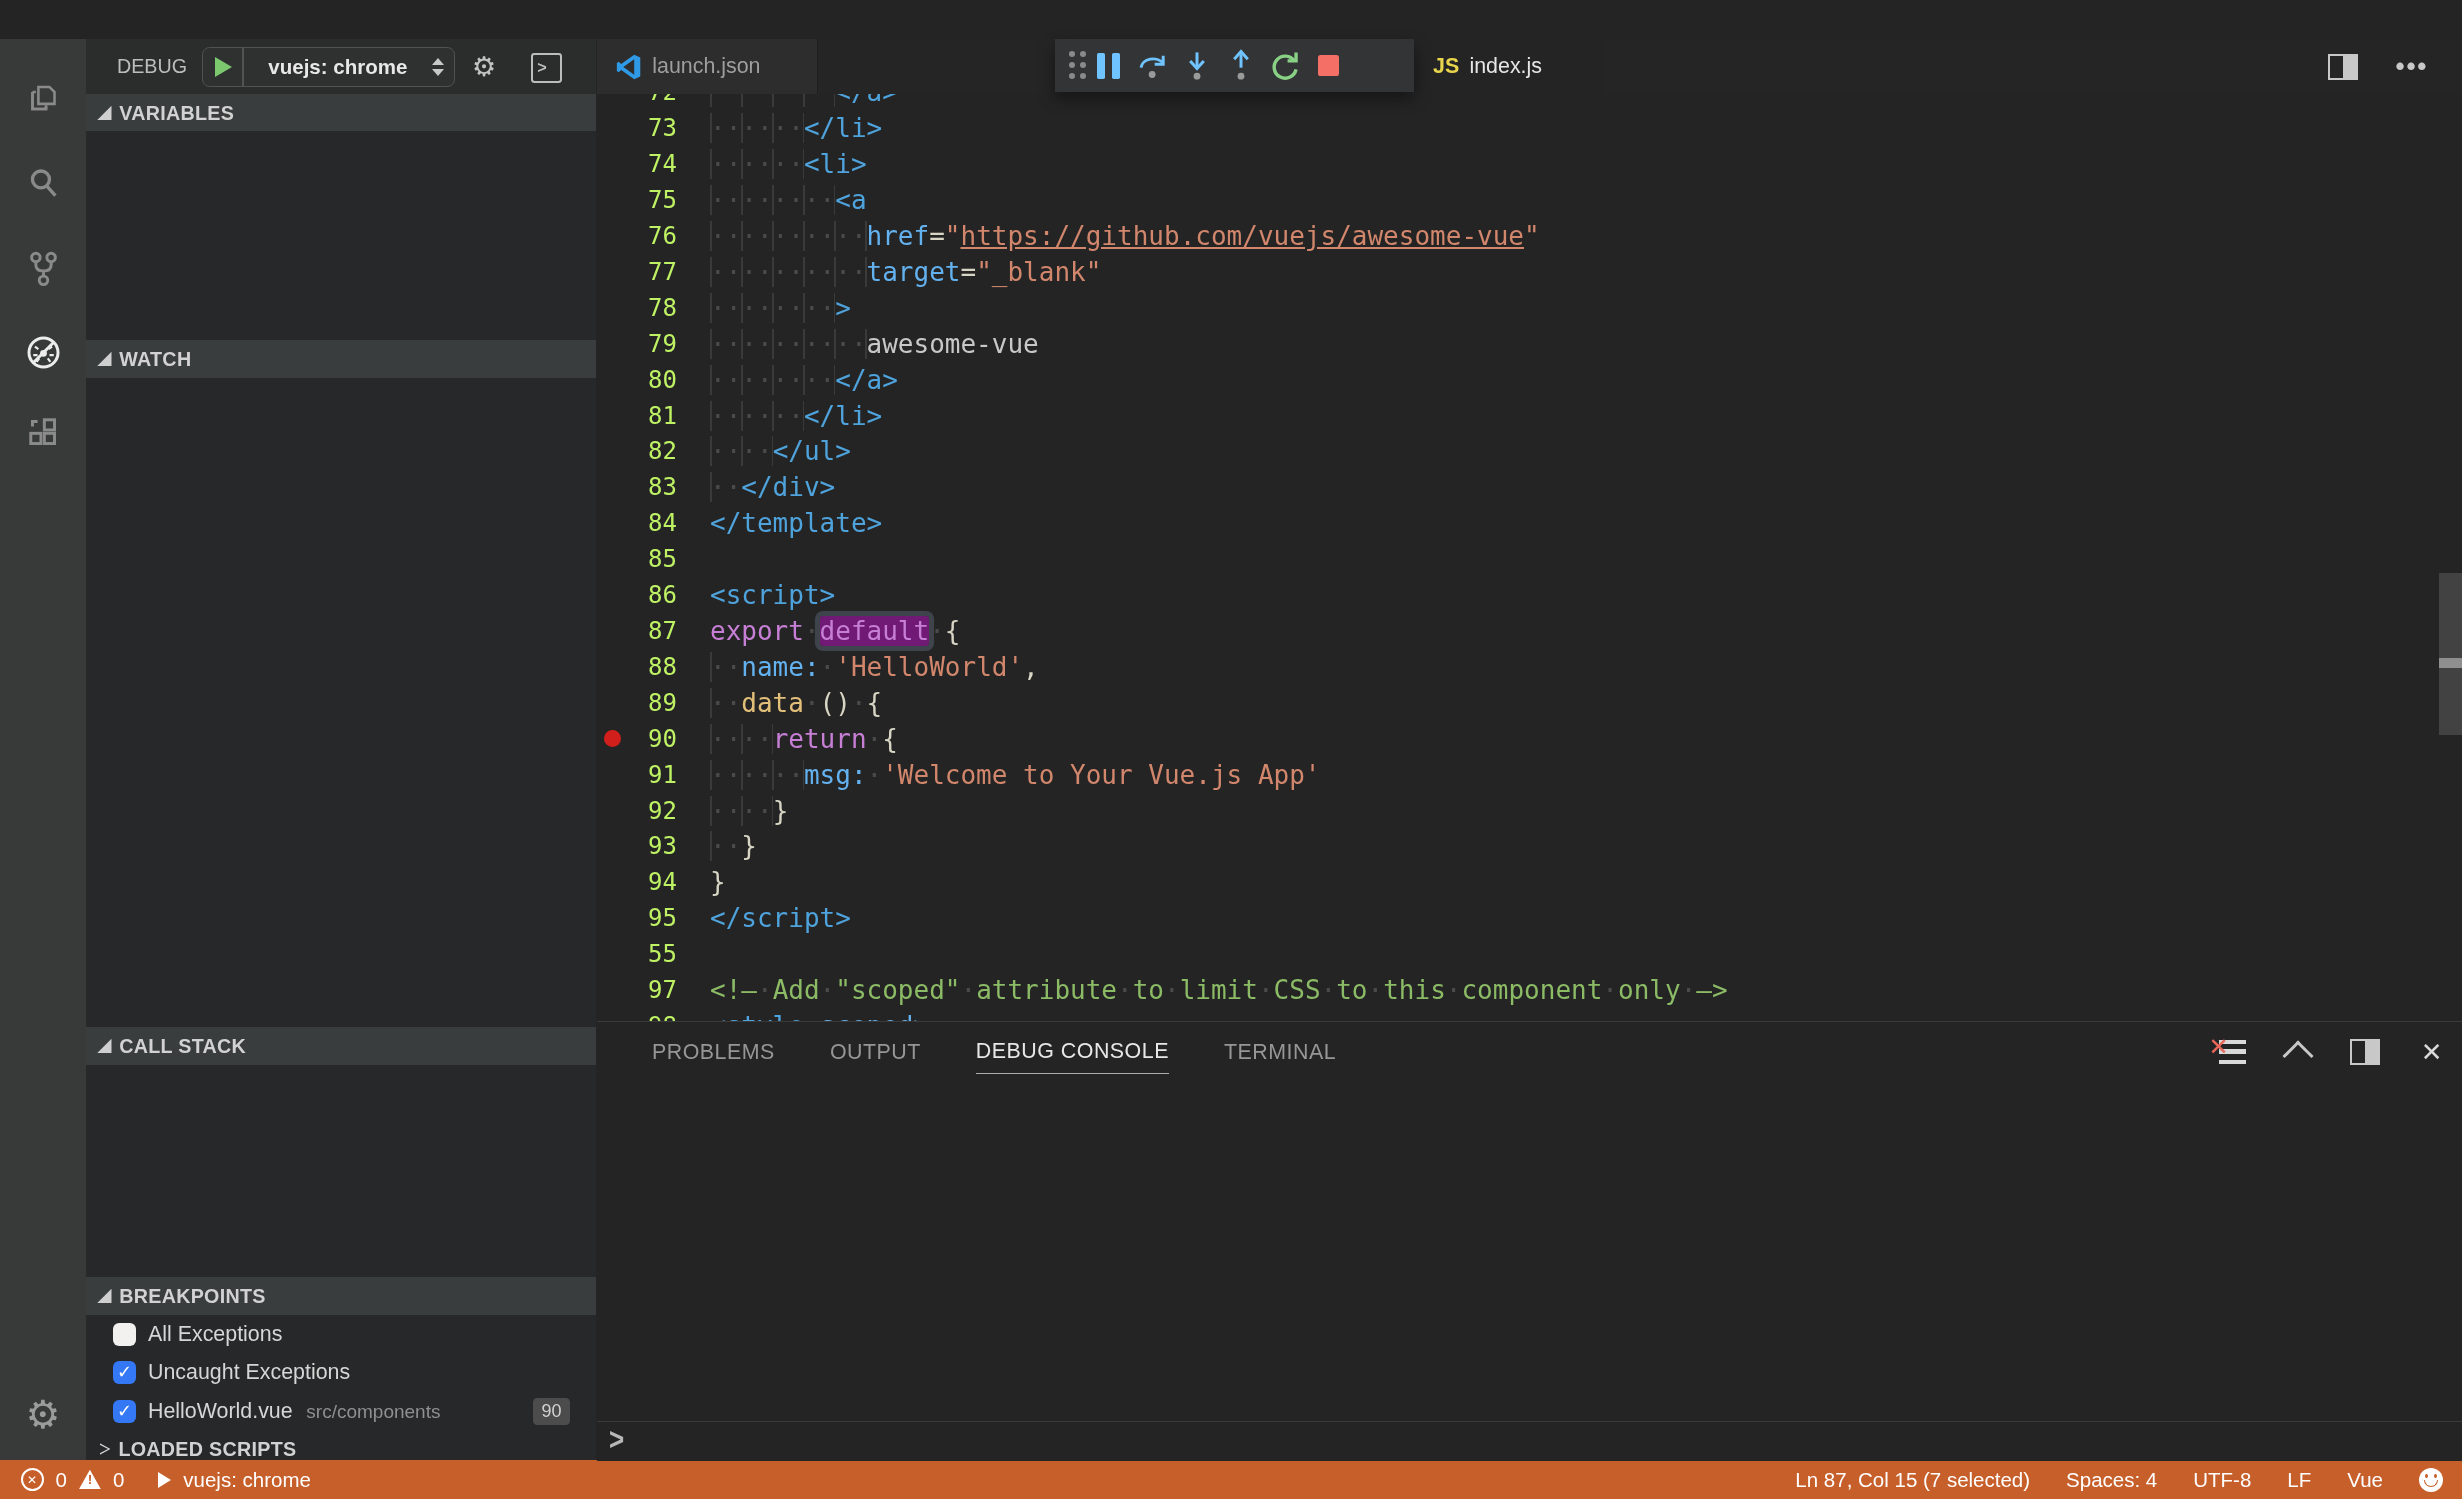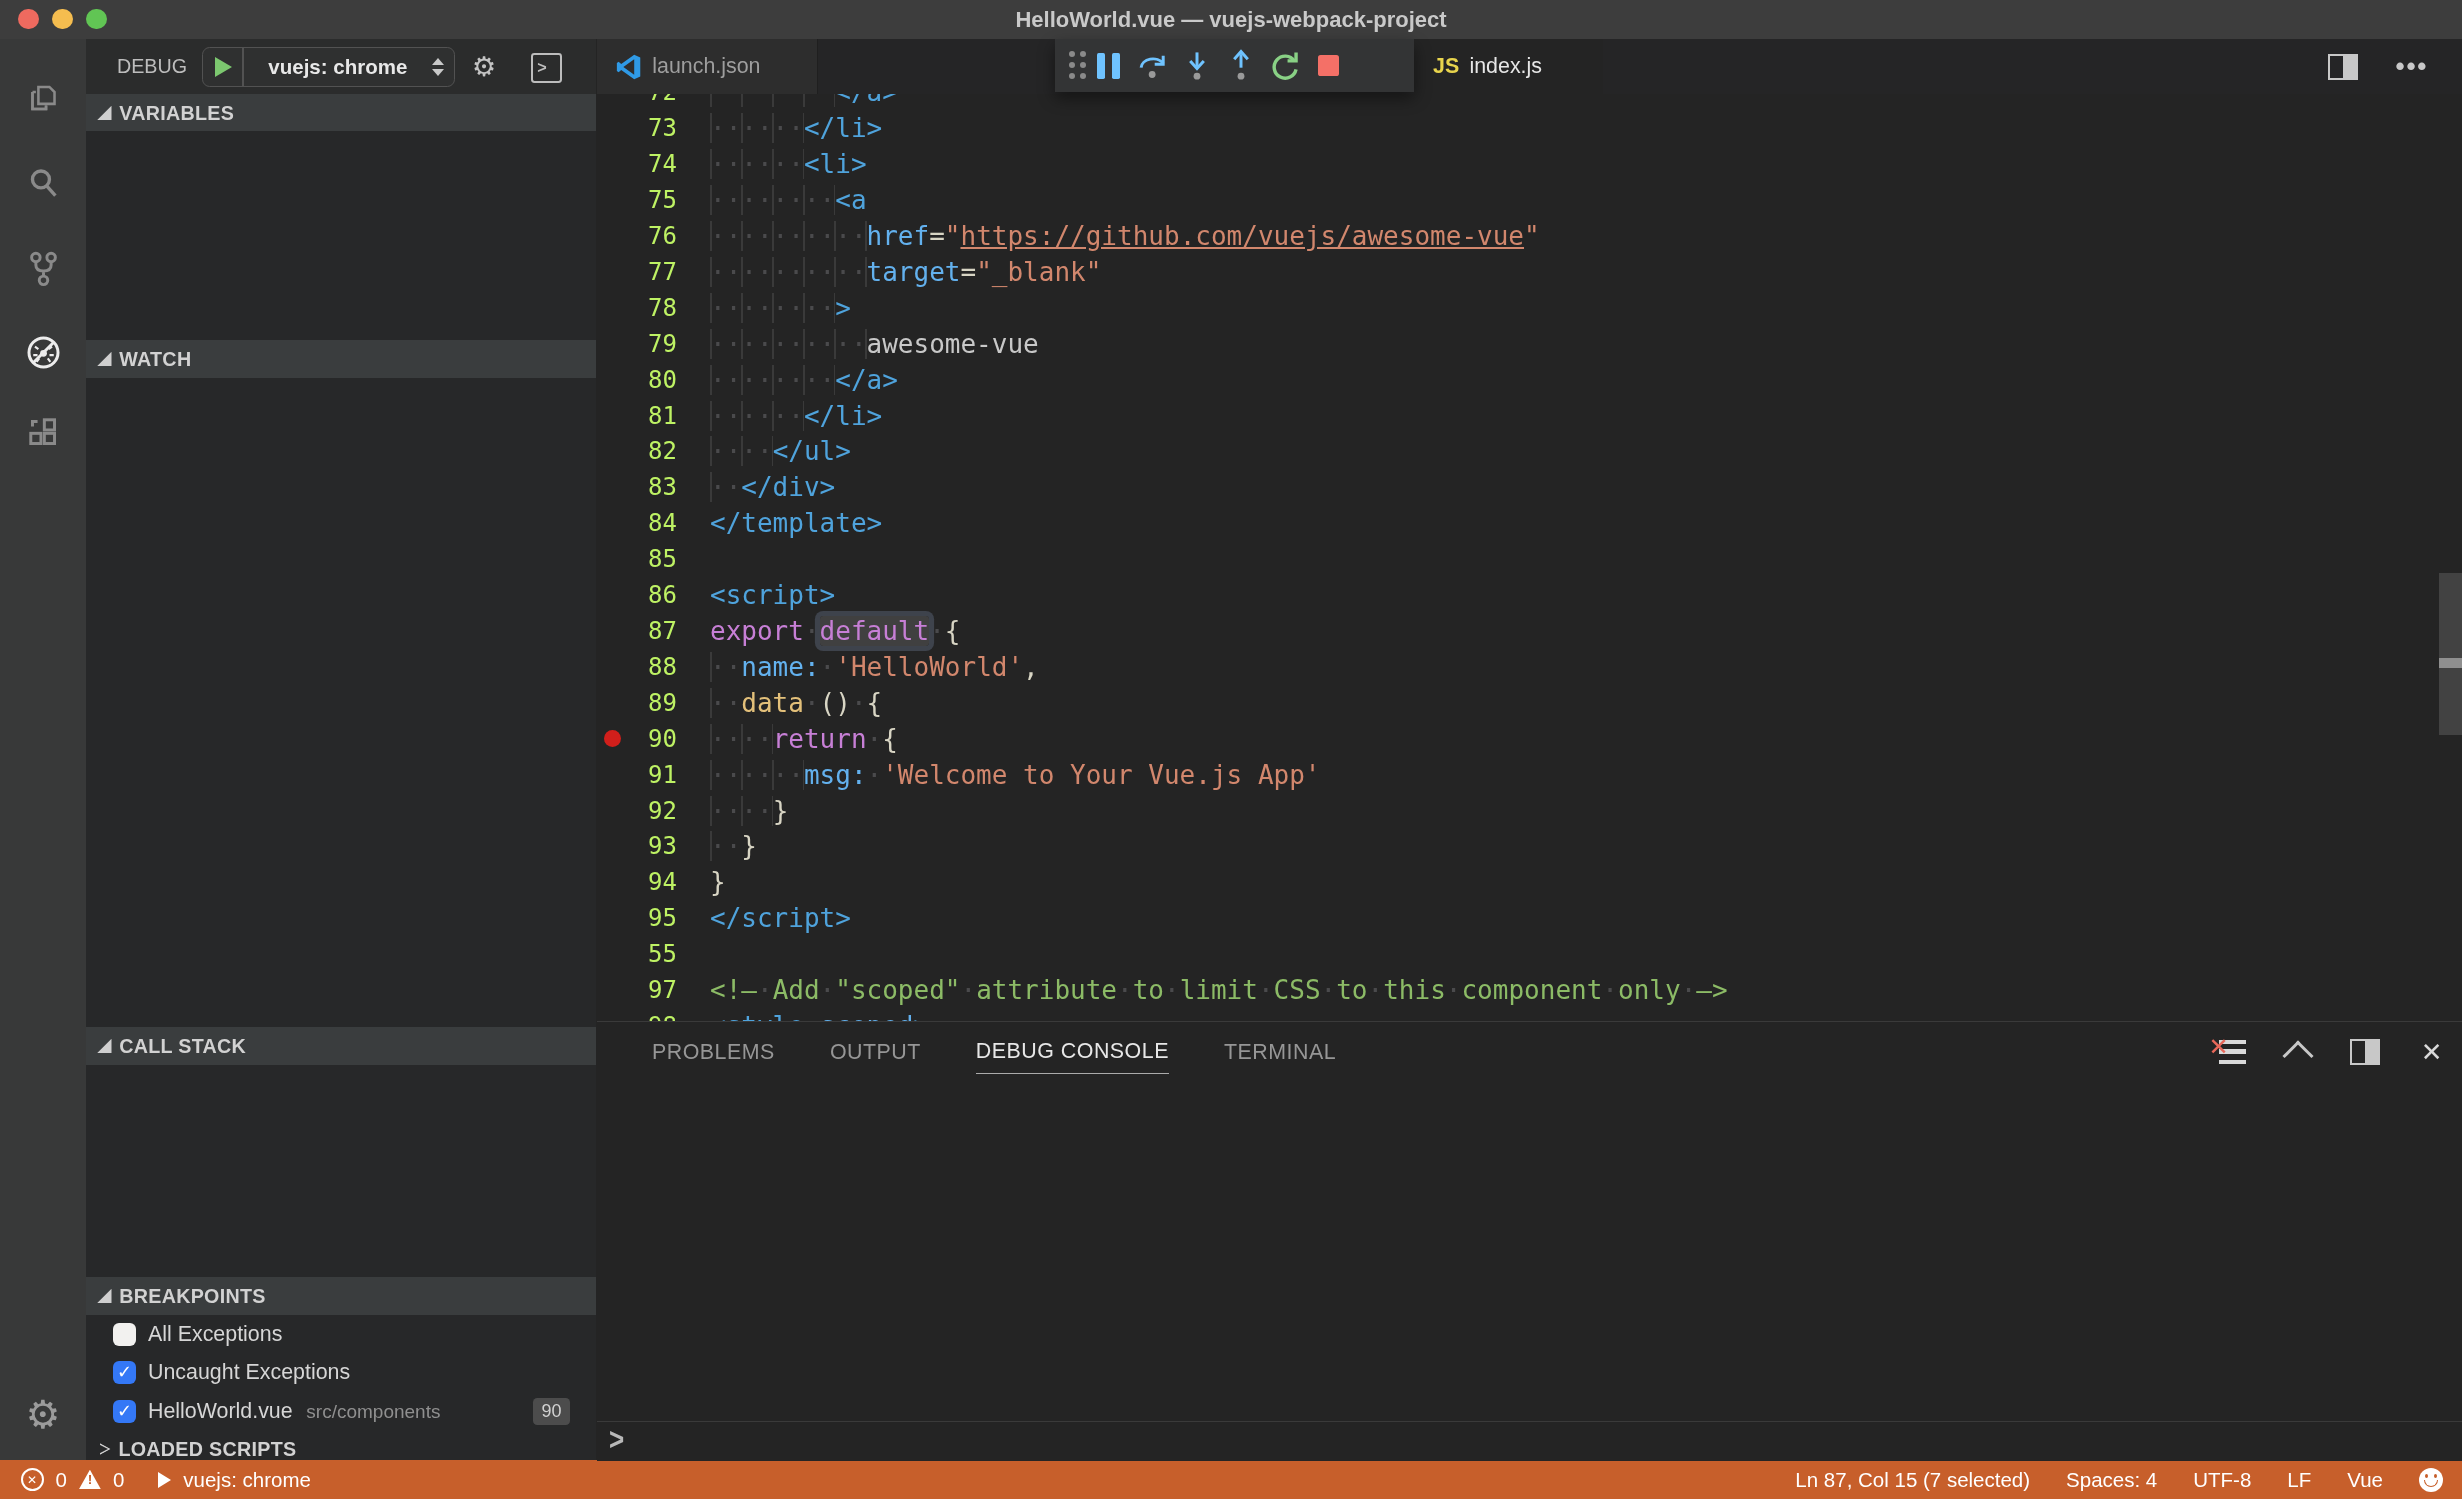--- a/index.html
+++ b/index.html
@@ -85,21 +85,21 @@
     background-size:31px 100%;background-repeat:repeat-x;}
   .tok-tag{color:#4fa3dc;}
   .tok-attr{color:#63b1ee;}
   .tok-str{color:#d2876d;}
   .tok-url{color:#d2876d;text-decoration:underline;}
   .tok-kw{color:#c77fd6;}
   .tok-fn{color:#e3c07a;}
   .tok-pun{color:#d8d5c4;}
   .tok-txt{color:#c8c8c8;}
   .tok-cmt{color:#8cbb66;}
-  .sel{background:#404040;box-shadow:0 0 0 5.1px #3e434c;border-radius:3.4px;}
+  .sel{background:#701a75;box-shadow:0 0 0 5.1px #3e434c;border-radius:3.4px;}
   .scroll-thumb{position:absolute;right:0;top:479px;width:24px;height:162px;background:#424242;}
   .scroll-marker{position:absolute;right:0;top:564px;width:24px;height:10.3px;background:#8f8f8f;}
   
   .panel{position:absolute;left:597px;top:1021px;width:1866px;height:439px;background:#242424;z-index:5;border-top:1.7px solid #3a3a3a;}
   .panel-tabs{position:absolute;left:55px;top:0;height:60px;display:flex;gap:55px;align-items:center;}
   .ptab{font-size:21.4px;color:#969696;letter-spacing:0.5px;padding-bottom:0;}
   .ptab.active{color:#e7e7e7;border-bottom:1.7px solid #ababab;padding-bottom:8.5px;margin-bottom:-8.5px;}
   .panel-actions{position:absolute;right:20.5px;top:0;height:60px;display:flex;gap:41px;align-items:center;}
   .clear-icon{position:relative;width:27px;height:24px;
     background:linear-gradient(#d9d9d9 0 4.3px,transparent 4.3px 9.4px,#d9d9d9 9.4px 13.7px,transparent 13.7px 19.7px,#d9d9d9 19.7px 24px);}
@@ -121,26 +121,20 @@
   .smiley i{position:absolute;top:6px;width:3.4px;height:4.3px;background:#c75f2b;border-radius:50%;}
   .smiley i.l{left:6px;} .smiley i.r{right:6px;}
   .smiley u{position:absolute;left:5.1px;right:5.1px;bottom:4.3px;height:6.8px;border:1.7px solid #c75f2b;border-top:none;
     border-radius:0 0 8.5px 8.5px;box-sizing:border-box;}
 </style>
 </head>
 <body>
 
 <div id="app">
 
-  <div class="titlebar">
-    <span class="traffic t-close"></span>
-    <span class="traffic t-min"></span>
-    <span class="traffic t-zoom"></span>
-    <div class="title-text">HelloWorld.vue — vuejs-webpack-project</div>
-  </div>
 
   <div class="activitybar">
     <div class="act-item" style="top:20.5px;">
       <svg width="39" height="39" viewBox="0 0 46 46" fill="none" stroke="#8a8a8a" stroke-width="3">
         <path d="M17 7 h13 l6 6 v14 h-19 z"></path>
           <path d="M10 13 h4 M10 13 v20 h16 v-4"></path>
         <path d="M10 13 l0 20 16 0 0 -4" fill="none"></path>
       </svg>
     </div>
     <div class="act-item" style="top:104px;">

